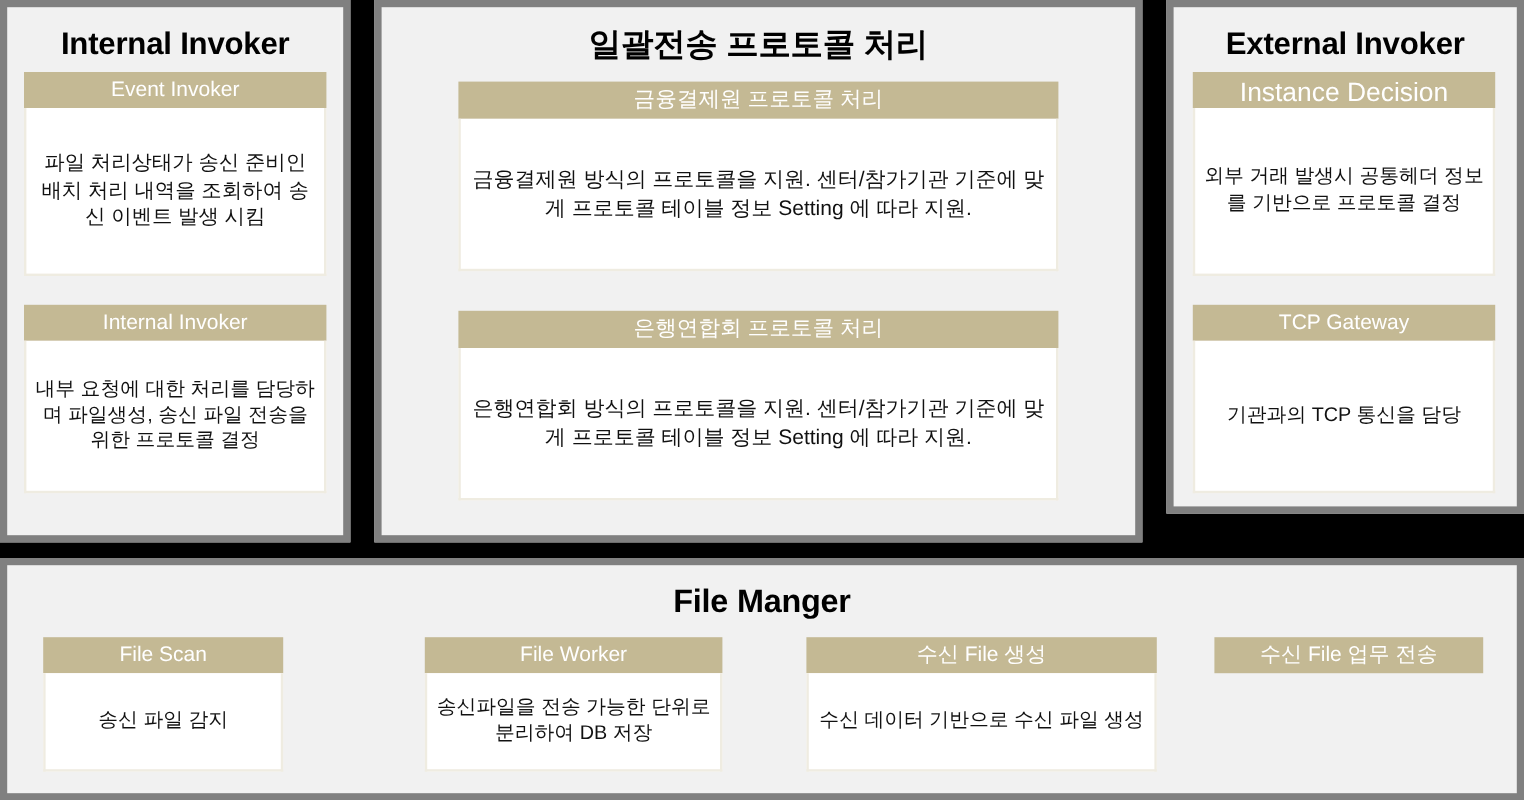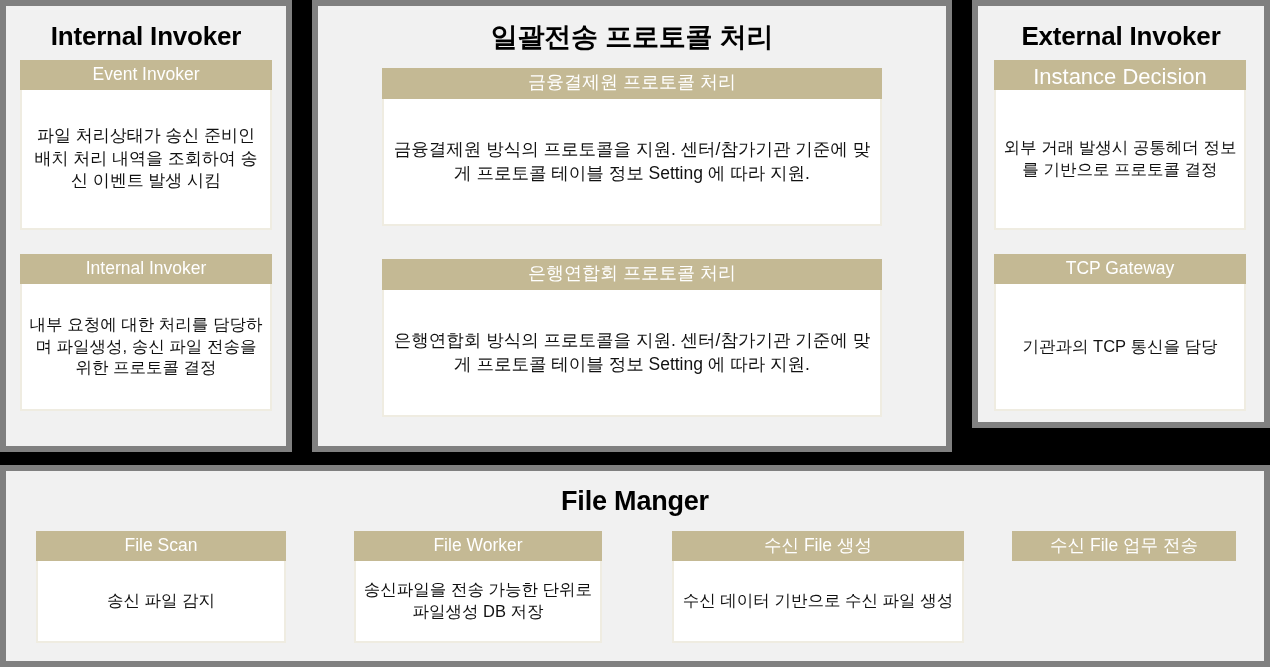--- a/index.html
+++ b/index.html
@@ -105,21 +105,21 @@
   #card-tcp-gateway .card-header { font-size: 17.5px; height: 30px; }
   #card-tcp-gateway .card-body   { height: 127px; font-size: 16.5px; }
 
   
   #panel-bottom { left: 0px; top: 465px; width: 1270px; height: 202px; }
   #panel-bottom .panel-title { font-size: 27px; margin-top: 15px; }
 
   .fm-card .card-header { font-size: 17.5px; height: 30px; }
   .fm-card .card-body   { height: 82px; font-size: 16.5px; }
 
-  #card-file-scan    { left: 30px;   top: 60px; width: 250px; }
+  #card-file-scan    { left: 30px;   top: 60px; width: 200px; }
   #card-file-worker  { left: 348px;  top: 60px; width: 248px; }
   #card-recv-create  { left: 666px;  top: 60px; width: 292px; }
   #card-recv-send    { left: 1006px; top: 60px; width: 224px; }
 </style>
 </head>
 <body>
 
 <div class="stage">
 
   <div class="panel" id="panel-left">
@@ -182,21 +182,21 @@
     <div class="card fm-card" id="card-file-scan">
       <div class="card-header">File Scan</div>
       <div class="card-body">
         <span>송신 파일 감지</span>
       </div>
     </div>
 
     <div class="card fm-card" id="card-file-worker">
       <div class="card-header">File Worker</div>
       <div class="card-body">
-        <span>송신파일을 전송 가능한 단위로 파일생성 DB 저장</span>
+        <span>송신파일을 전송 가능한 단위로 분리하여 DB 저장</span>
       </div>
     </div>
 
     <div class="card fm-card" id="card-recv-create">
       <div class="card-header">수신 File 생성</div>
       <div class="card-body">
         <span>수신 데이터 기반으로 수신 파일 생성</span>
       </div>
     </div>
 

